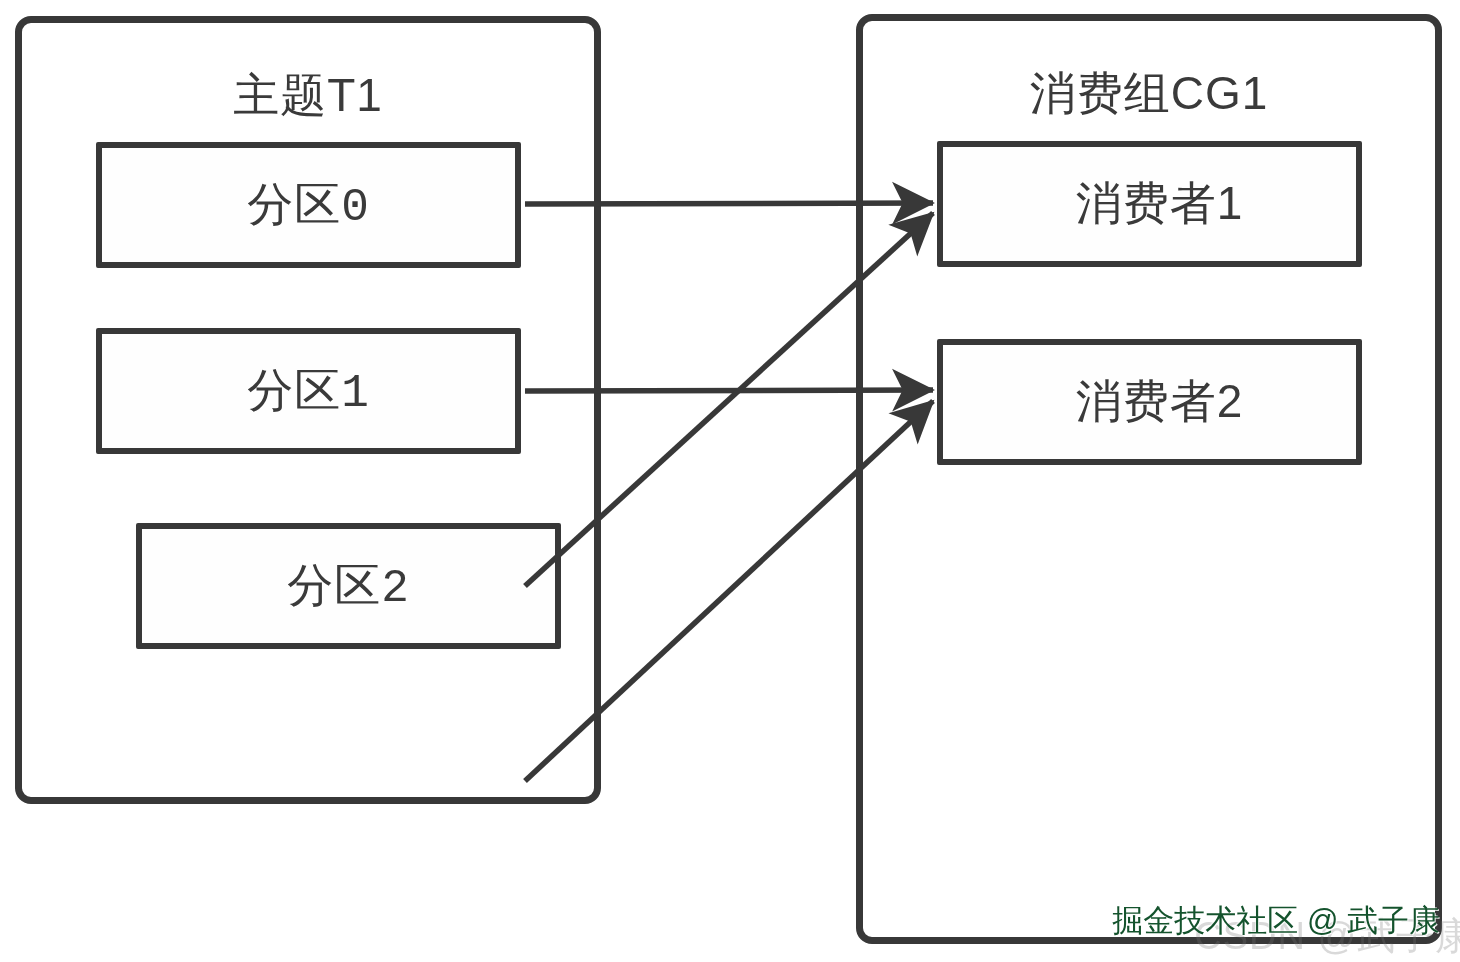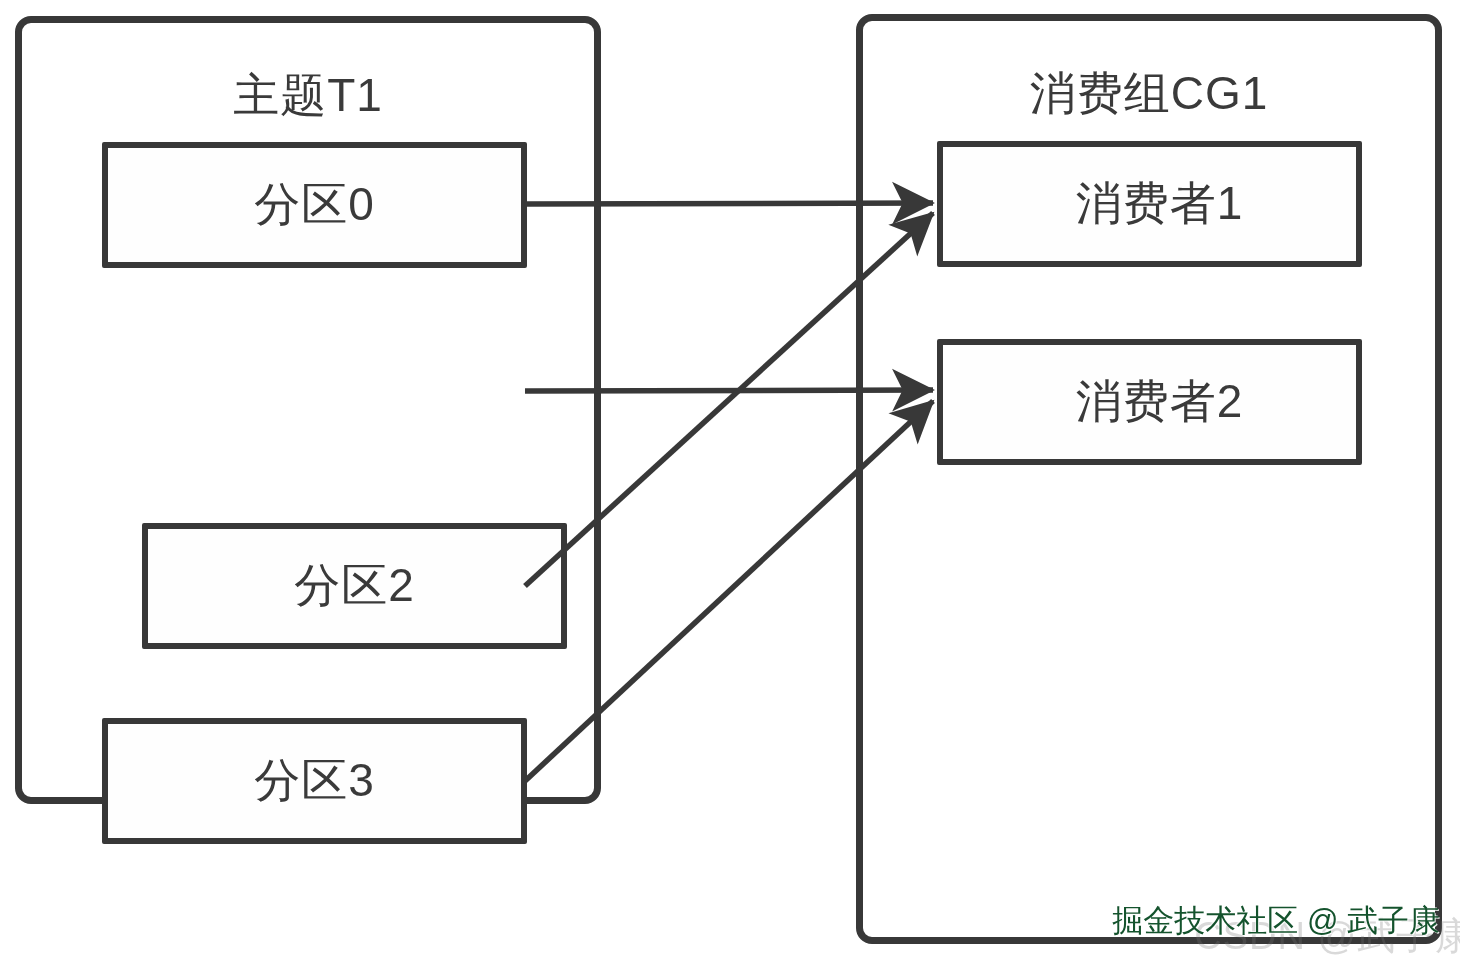--- a/index.html
+++ b/index.html
@@ -39,21 +39,21 @@
     border-radius: 2px;
     background: #fefefe;
     box-sizing: border-box;
     display: flex;
     align-items: center;
     justify-content: center;
     font-size: 46px;
     letter-spacing: 1px;
     color: #3a3a3a;
   }
-  .pbox { left: 102px; }
+  .pbox { left: 96px; font-family: Liberation Mono, monospace; }
   .cbox { left: 937px; padding-left: 20px; }
   #p0 { top: 142px; }
   #p1 { top: 328px; }
   #p2 { top: 523px; margin-left: 40px; }
   #p3 { top: 718px; }
   #c1 { top: 141px; }
   #c2 { top: 339px; }
   .arrow-layer {
     position: absolute;
     left: 0; top: 0;
@@ -88,25 +88,25 @@
 <body>
 
 <div class="canvas">
 
   <div class="group-container group-left">
     <div class="group-title">主题T1</div>
   </div>
   <div class="node-box pbox" id="p0">
     <span>分区0</span>
   </div>
+  <div class="node-box pbox" id="p1">
+    <span>分区1</span>
+  </div>
   <div class="node-box pbox" id="p2">
     <span>分区2</span>
-  </div>
-  <div class="node-box pbox" id="p3">
-    <span>分区3</span>
   </div>
 
   <div class="group-container group-right">
     <div class="group-title">消费组CG1</div>
   </div>
   <div class="node-box cbox" id="c1">
     <span>消费者1</span>
   </div>
   <div class="node-box cbox" id="c2">
     <span>消费者2</span>

